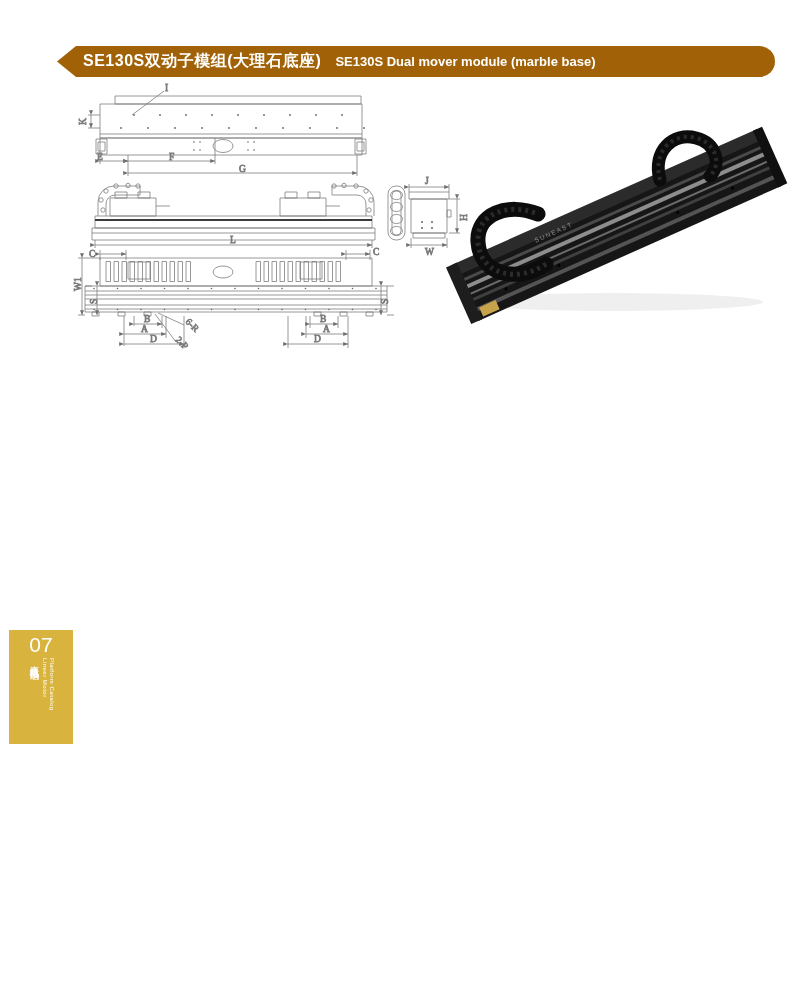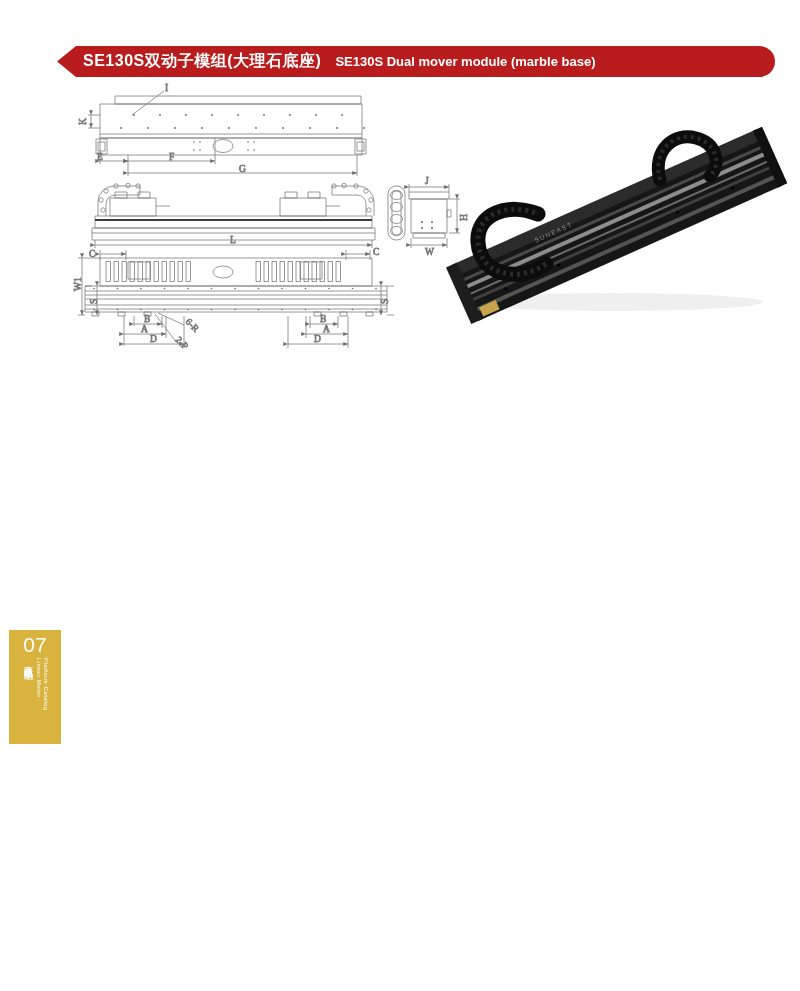--- a/index.html
+++ b/index.html
@@ -3,41 +3,41 @@
 <meta charset="utf-8">
 <style>
   html,body{margin:0;padding:0;}
   body{
     width:800px;height:991px;position:relative;background:#ffffff;
     font-family:"Liberation Sans",sans-serif;overflow:hidden;
   }
   
   .banner{
     position:absolute;left:57px;top:46px;width:718px;height:31px;
-    background:#b91c1c;color:#fff;display:flex;align-items:center;
+    background:#a16207;color:#fff;display:flex;align-items:center;
     padding-left:26px;box-sizing:border-box;gap:14px;
     border-radius:0 16px 16px 0;
     clip-path:polygon(0 50%,19px 0,100% 0,100% 100%,19px 100%);
   }
   .banner .cn{font-size:16px;font-weight:700;letter-spacing:.5px;}
   .banner .en{font-size:13px;font-weight:700;}
   
   #cad{position:absolute;left:70px;top:82px;}
   #cad line,#cad rect,#cad path,#cad ellipse,#cad polyline{vector-effect:non-scaling-stroke;}
   .dim-label{font-family:"Liberation Serif",serif;font-size:9.5px;fill:#4a4a4a;}
   
   #photo{position:absolute;left:428px;top:92px;}
   
   #spec-table{
     position:absolute;left:72px;top:372px;width:710px;
     border-collapse:collapse;table-layout:fixed;
   }
   
   .side-tab{
-    position:absolute;left:9px;top:630px;width:52px;height:114px;
+    position:absolute;left:9px;top:630px;width:64px;height:114px;
     background:#d8b43e;color:#fff;display:flex;flex-direction:column;
     align-items:center;box-sizing:border-box;padding-top:3px;
   }
   .side-tab .num{font-size:21px;line-height:1.1;}
   .vtxt{display:flex;flex-direction:row;align-items:flex-start;margin-top:2px;gap:1px;}
   .vcn{writing-mode:vertical-rl;text-orientation:upright;font-size:9.5px;letter-spacing:1px;}
   .ven{writing-mode:vertical-rl;font-size:6px;letter-spacing:.5px;}
 </style>
 </head>
 <body>

